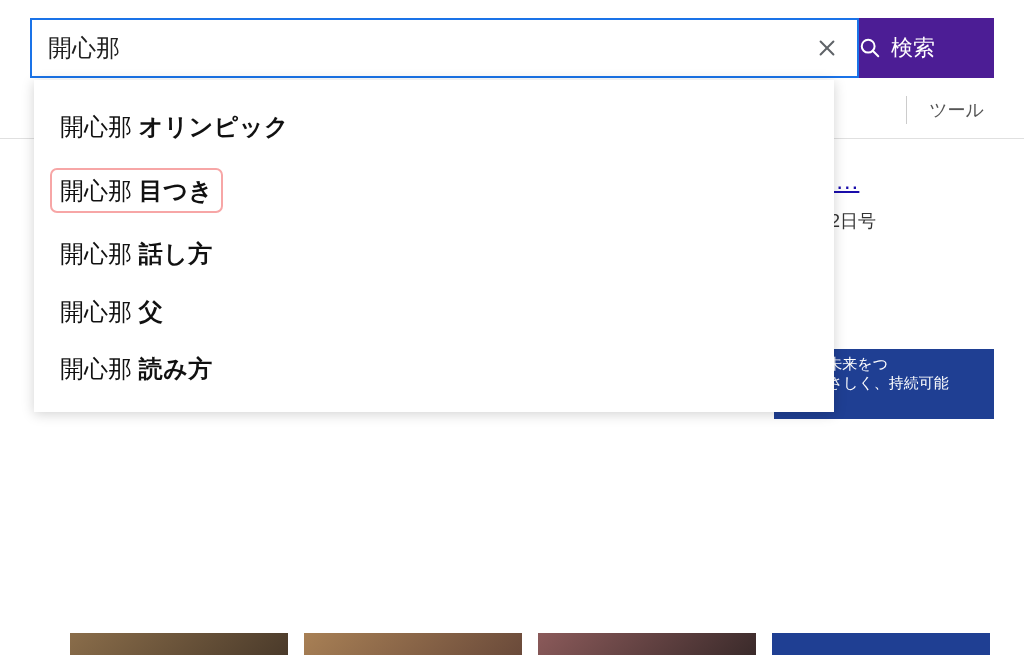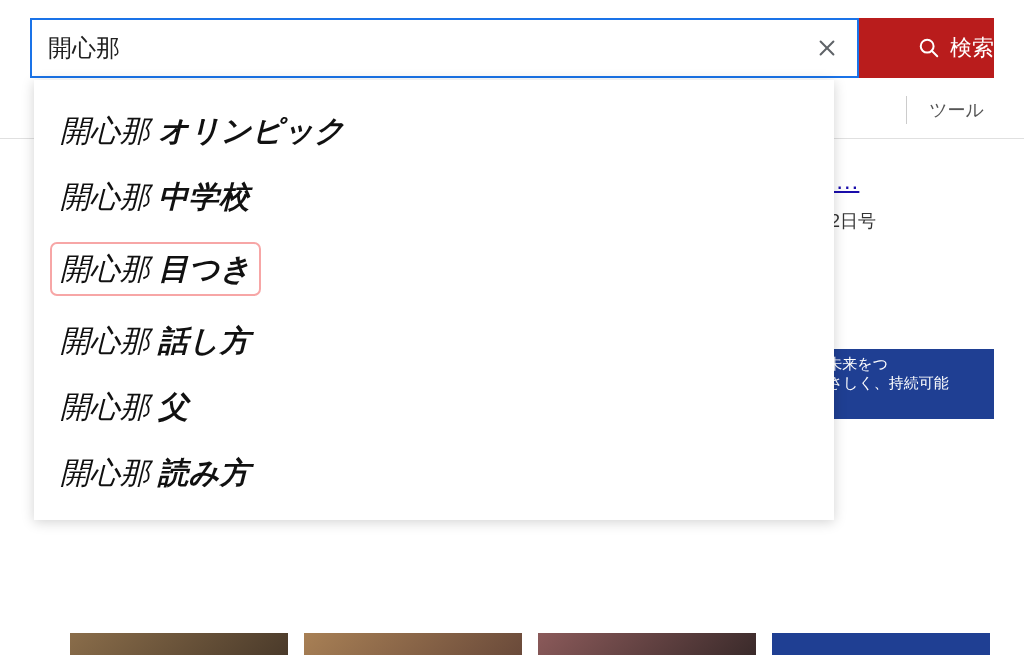--- a/index.html
+++ b/index.html
@@ -33,25 +33,25 @@
     background: transparent;
   }
   .clear-btn {
     width: 28px; height: 28px;
     cursor: pointer;
     display: flex; align-items: center; justify-content: center;
     color: #5f6368;
   }
   .search-btn {
     width: 135px;
-    background: #b91c1c;
+    background: #4c1d95;
     color: #fff;
     display: flex;
     align-items: center;
-    justify-content: flex-end;
+    justify-content: flex-start;
     font-size: 22px;
     gap: 10px;
     cursor: pointer;
     border: none;
   }
   .search-btn svg { width: 22px; height: 22px; }
   .toolbar {
     display: flex;
     justify-content: flex-end;
     padding: 18px 40px 14px 40px;
@@ -71,25 +71,24 @@
     top: 80px;
     left: 34px;
     width: 800px;
     background: #fff;
     box-shadow: 0 2px 12px rgba(0,0,0,0.18);
     z-index: 10;
     padding: 18px 0 14px 0;
   }
   .suggestion {
     padding: 12px 26px;
-    font-size: 30px;
+    font-size: 24px;
     color: #111;
     cursor: pointer;
     line-height: 1.4;
-    font-style: italic;
   }
   .suggestion .prefix { font-weight: 400; }
   .suggestion .suffix { font-weight: 700; letter-spacing: 0.5px; }
   .suggestion-highlight {
     display: inline-block;
     border: 2px solid #f7a6a6;
     border-radius: 7px;
     padding: 4px 8px;
     margin-left: -10px;
   }
@@ -177,21 +176,20 @@
   </button>
 </div>
 
 <div class="toolbar">
   <span class="toolbar-divider"></span>
   <span class="tools-link">ツール</span>
 </div>
 
 <div class="dropdown" id="dropdown">
     <div class="suggestion"><span class="prefix">開心那 </span><span class="suffix">オリンピック</span></div>
-    <div class="suggestion"><span class="prefix">開心那 </span><span class="suffix">中学校</span></div>
     <div class="suggestion"><span class="suggestion-highlight"><span class="prefix">開心那 </span><span class="suffix">目つき</span></span></div>
     <div class="suggestion"><span class="prefix">開心那 </span><span class="suffix">話し方</span></div>
     <div class="suggestion"><span class="prefix">開心那 </span><span class="suffix">父</span></div>
     <div class="suggestion"><span class="prefix">開心那 </span><span class="suffix">読み方</span></div>
   </div>
 
 <div class="results">
   <div class="result-block">
     <div class="result-title">0年間…</div>
     <div class="result-snippet">3年8月2日号</div>

